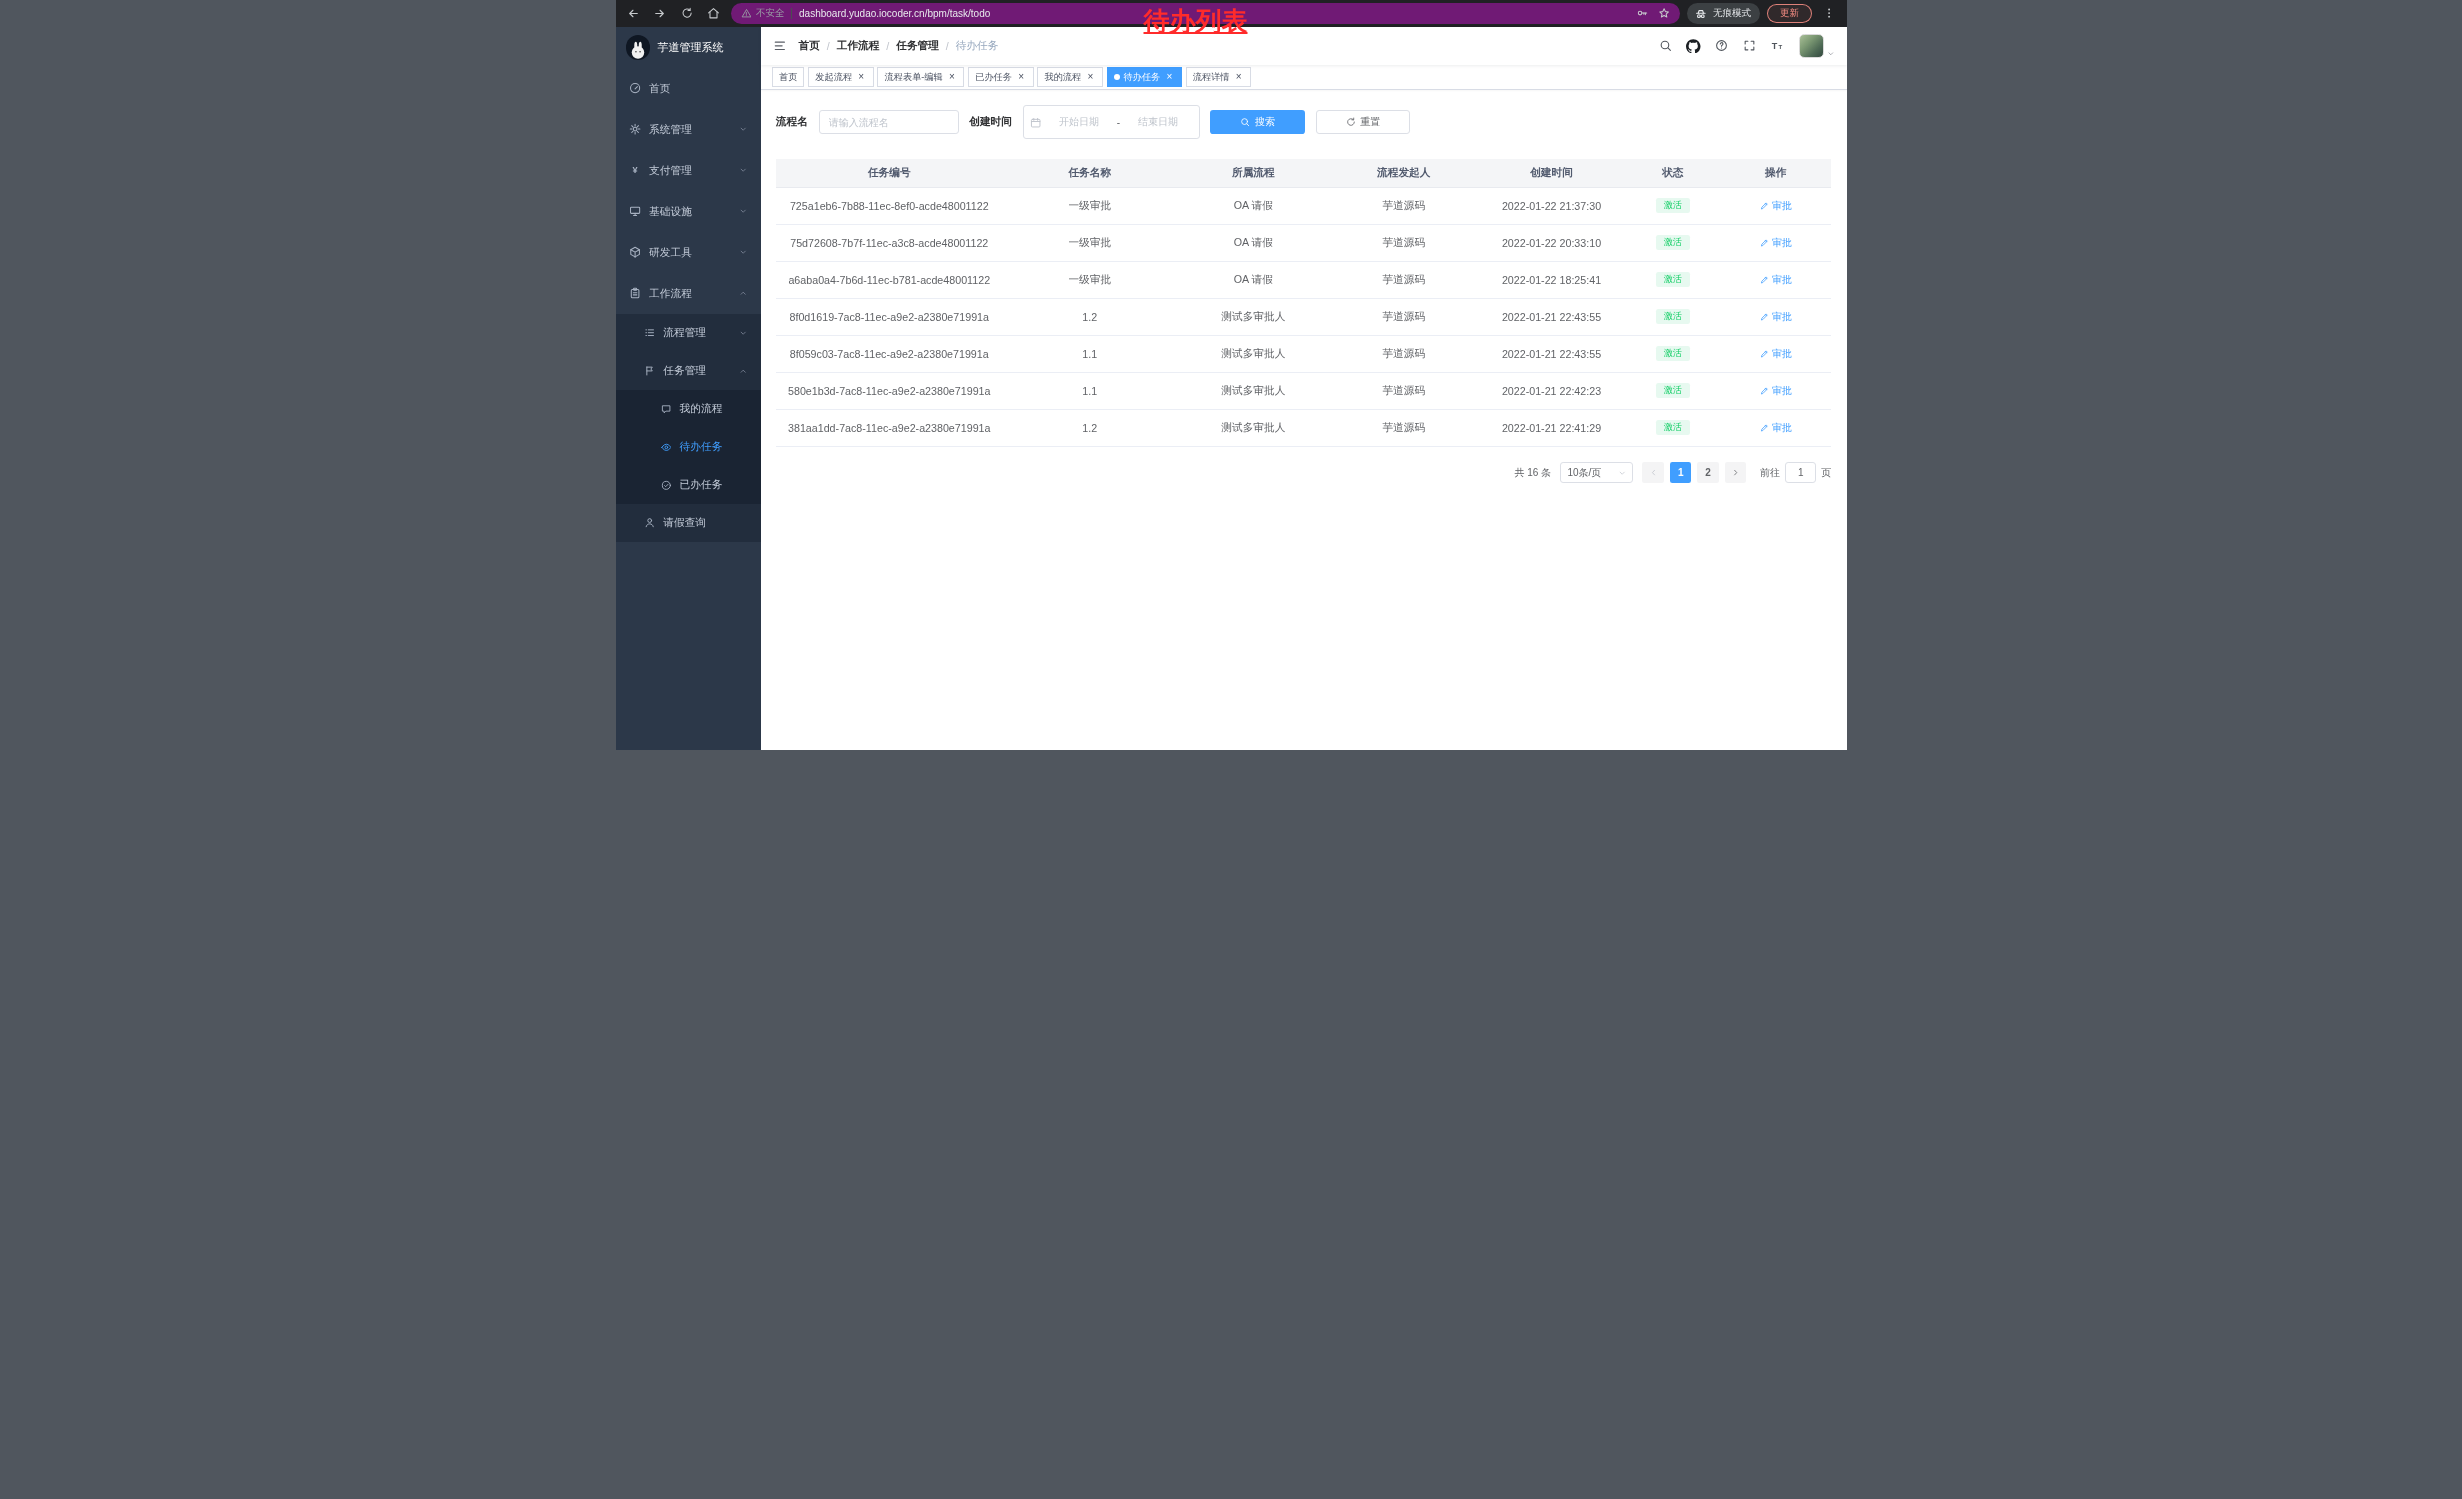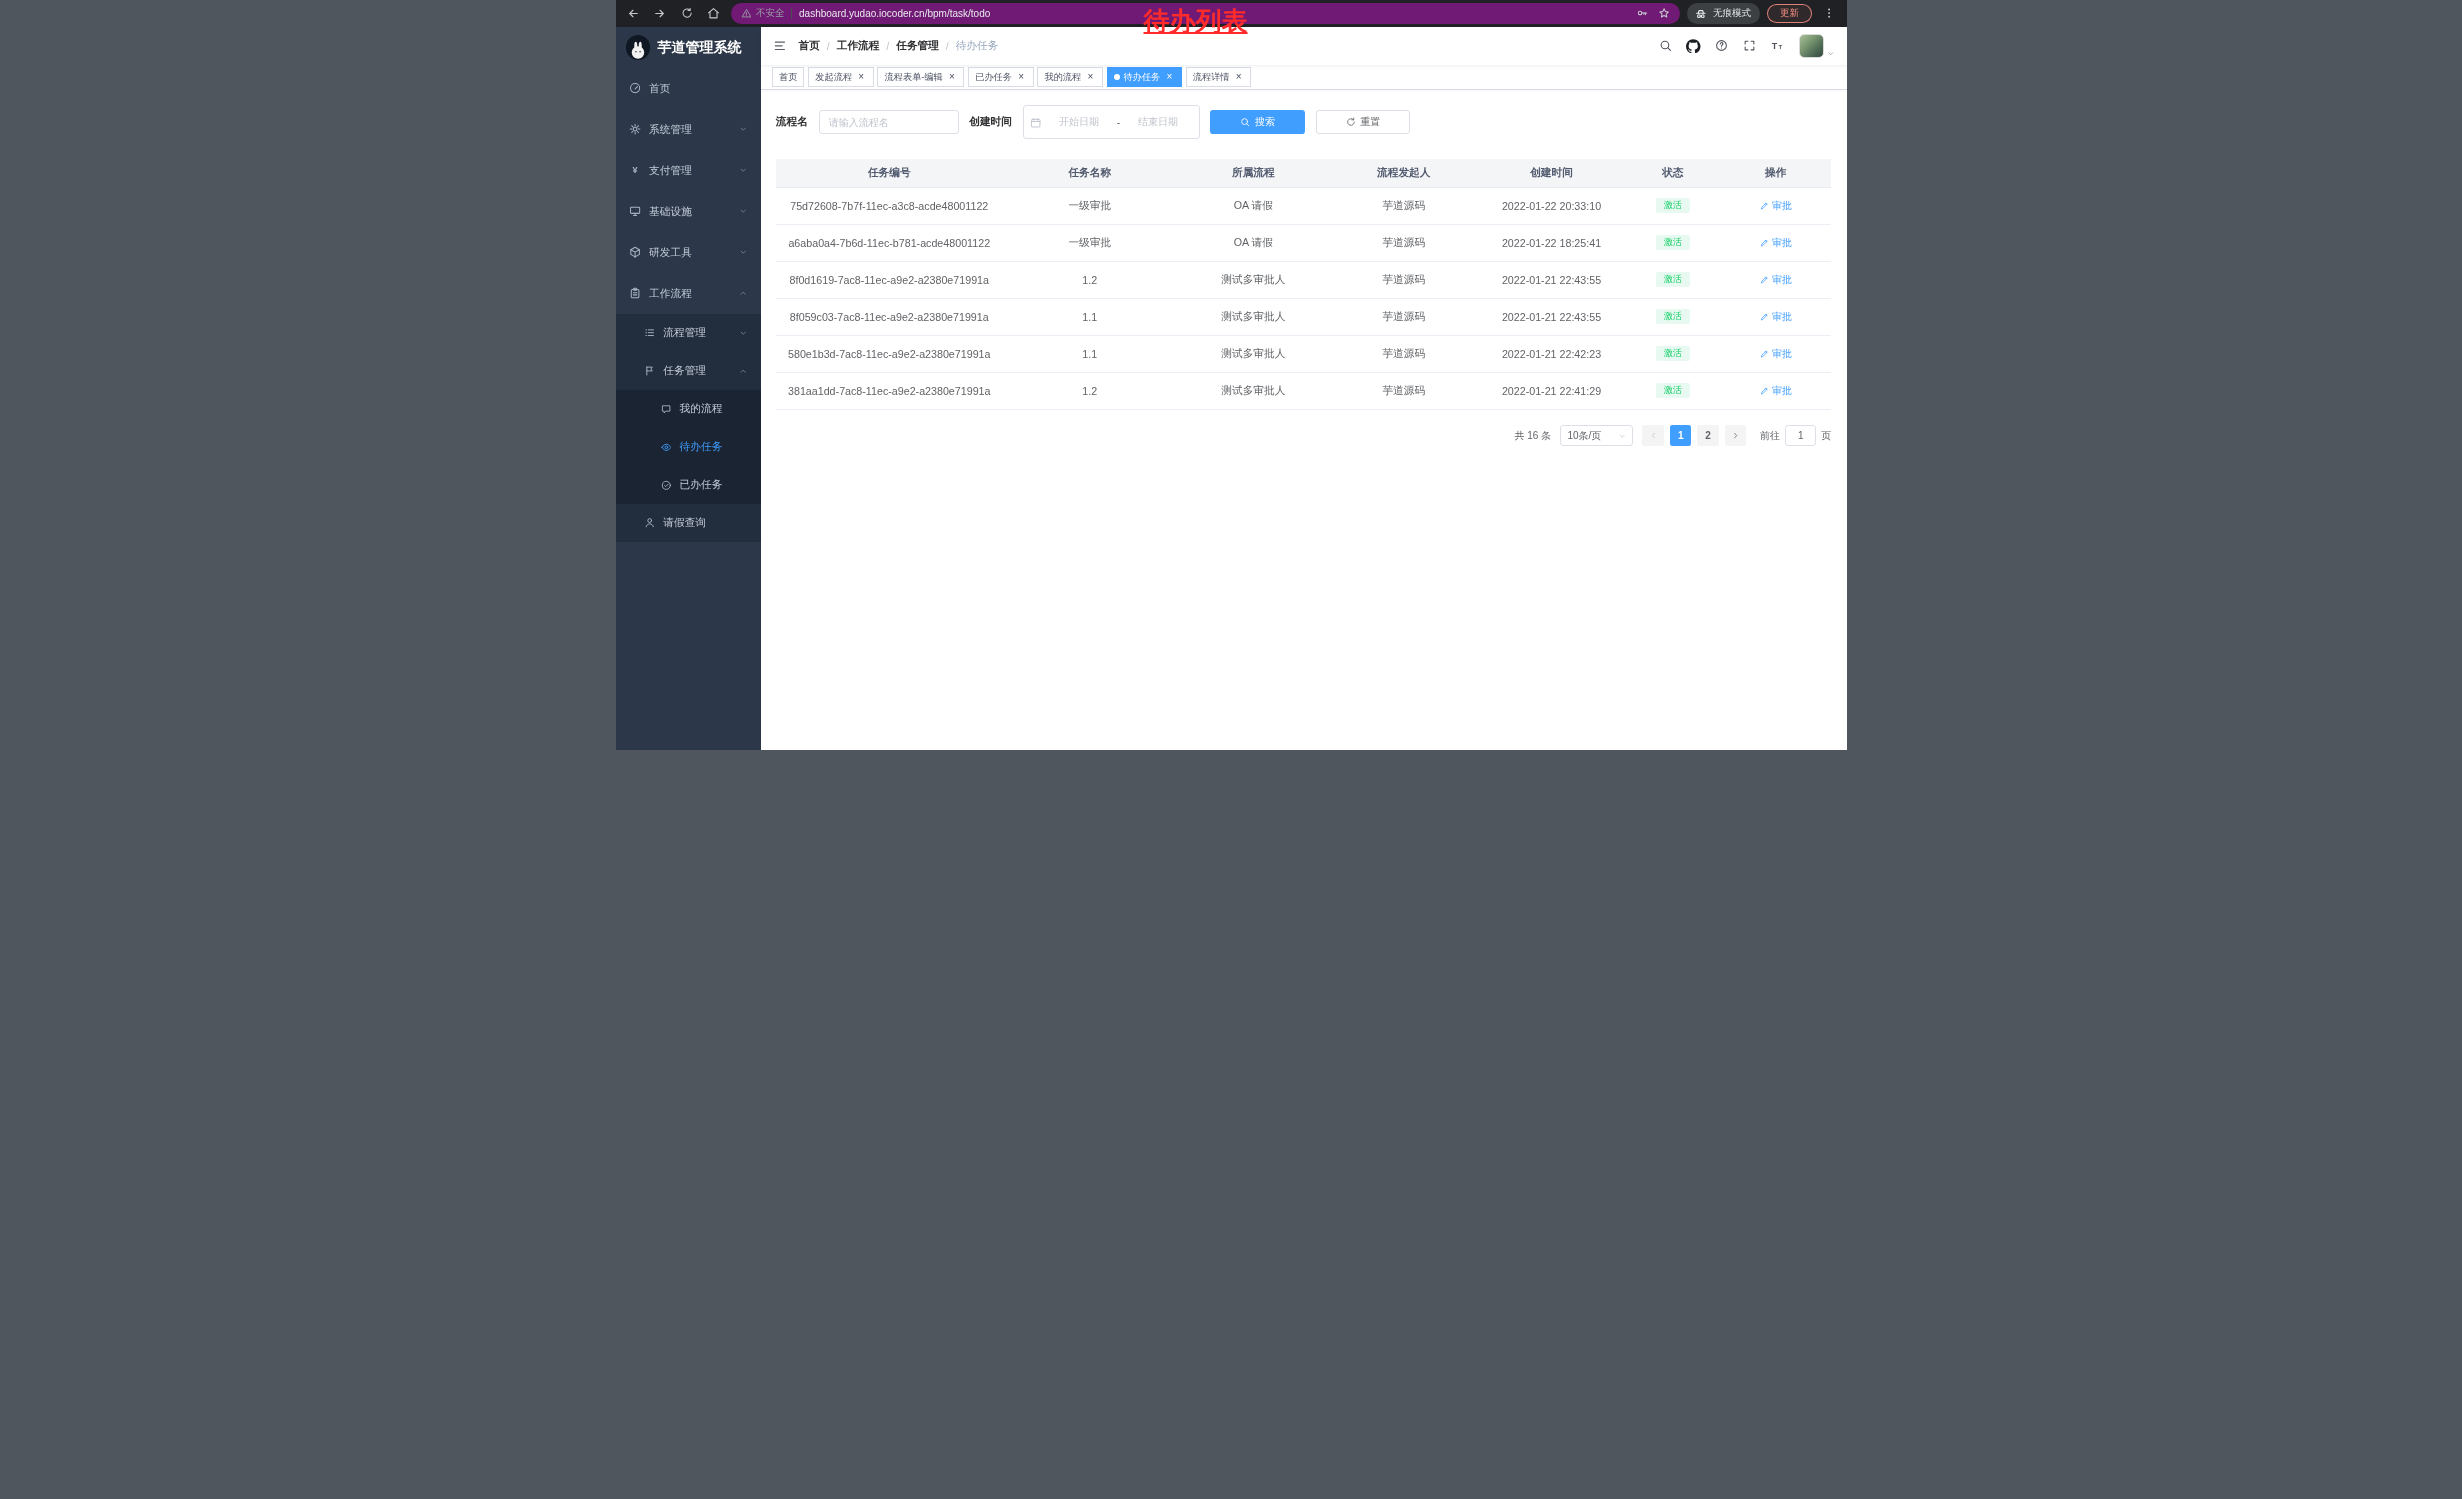--- a/index.html
+++ b/index.html
@@ -19,21 +19,21 @@
   .omni-right{display:flex;gap:10px;color:#c7cacd;align-items:center}
   .chip{height:20.6px;background:#3c4043;border-radius:10.7px;display:flex;align-items:center;gap:5.3px;padding:0 9.2px 0 6.9px;color:#e8eaed;font-size:9.5px;flex:0 0 auto;cursor:pointer}
   .update-btn{height:19px;border:0.8px solid rgba(242,139,130,.9);color:#f28b82;background:rgba(242,139,130,.08);border-radius:10px;padding:0 12px;font-size:9.5px;display:flex;align-items:center;cursor:pointer;flex:0 0 auto;font-family:inherit}
   .annotation{position:absolute;top:3.8px;left:528px;color:#ff2b2b;font-size:26px;font-weight:700;z-index:50;text-decoration:underline;text-decoration-thickness:2.3px;text-underline-offset:2.3px;white-space:nowrap}
 
   
   .app{display:flex;height:723px}
   .sidebar{width:145px;background:#2c3849;color:#c3cbd8;flex:0 0 auto}
   .logo{height:41px;display:flex;align-items:center;gap:7.6px;padding:0 10px;cursor:pointer}
   .logo-av{width:24.4px;height:24.4px;border-radius:50%;background:#0f1723;display:flex;align-items:flex-end;justify-content:center;overflow:hidden;flex:0 0 auto}
-  .logo-title{color:#fff;font-weight:700;font-size:14px;white-space:nowrap}
+  .logo-title{color:#fff;font-weight:400;font-size:11px;white-space:nowrap}
   .mi{height:41px;display:flex;align-items:center;gap:8.4px;padding:0 13px;font-size:10.7px;cursor:pointer;white-space:nowrap}
   .mic{color:#a9b3c3;flex:0 0 auto}
   .chev{margin-left:auto;color:#8b94a6;flex:0 0 auto}
   .sub1{background:#222d3d}
   .sub1 .mi{height:38px;padding-left:28px}
   .sub2{background:#1a2433}
   .sub2 .mi{height:38px;padding-left:45px}
   .mi.active,.mi.active .mic{color:#409eff}
 
   .main{flex:1;display:flex;flex-direction:column;min-width:0;background:#fff}
@@ -447,20 +447,37 @@
               <th>流程发起人</th>
               <th>创建时间</th>
               <th>状态</th>
               <th>操作</th>
             </tr>
           </thead>
           <tbody>
 
 
 
+              <tr>
+                <td>725a1eb6-7b88-11ec-8ef0-acde48001122</td>
+                <td>一级审批</td>
+                <td>OA 请假</td>
+                <td>芋道源码</td>
+                <td>2022-01-22 21:37:30</td>
+                <td><span class="tag">激活</span></td>
+                <td>
+                  <span class="alink">
+                    <svg width="9.2" height="9.2" viewBox="0 0 24 24" stroke-width="2">
+                      <path d="M4 20l1-4L16 5l3 3L8 19z"></path>
+                      <path d="M14 7l3 3"></path>
+                    </svg>
+                    <span>审批</span>
+                  </span>
+                </td>
+              </tr>
 
               <tr>
                 <td>75d72608-7b7f-11ec-a3c8-acde48001122</td>
                 <td>一级审批</td>
                 <td>OA 请假</td>
                 <td>芋道源码</td>
                 <td>2022-01-22 20:33:10</td>
                 <td><span class="tag">激活</span></td>
                 <td>
                   <span class="alink">

